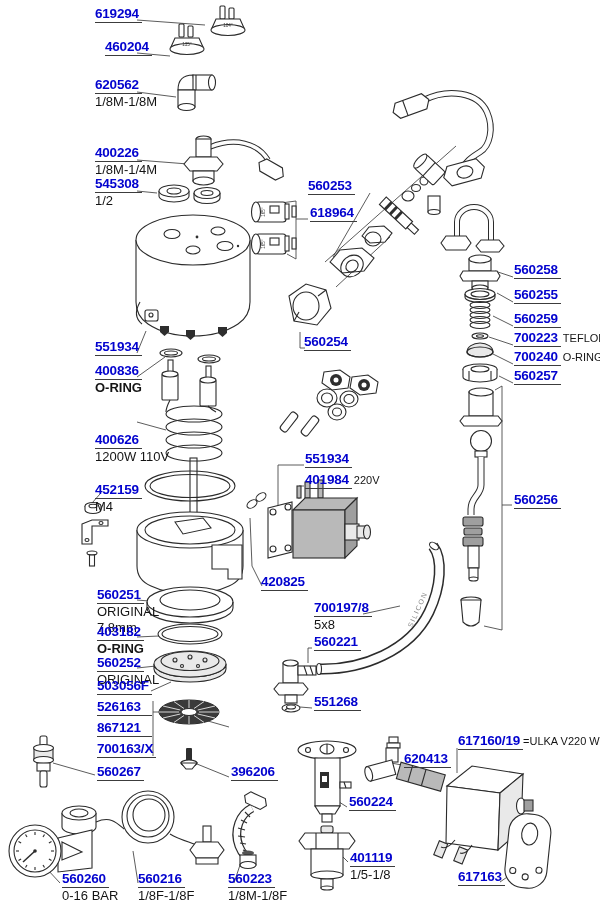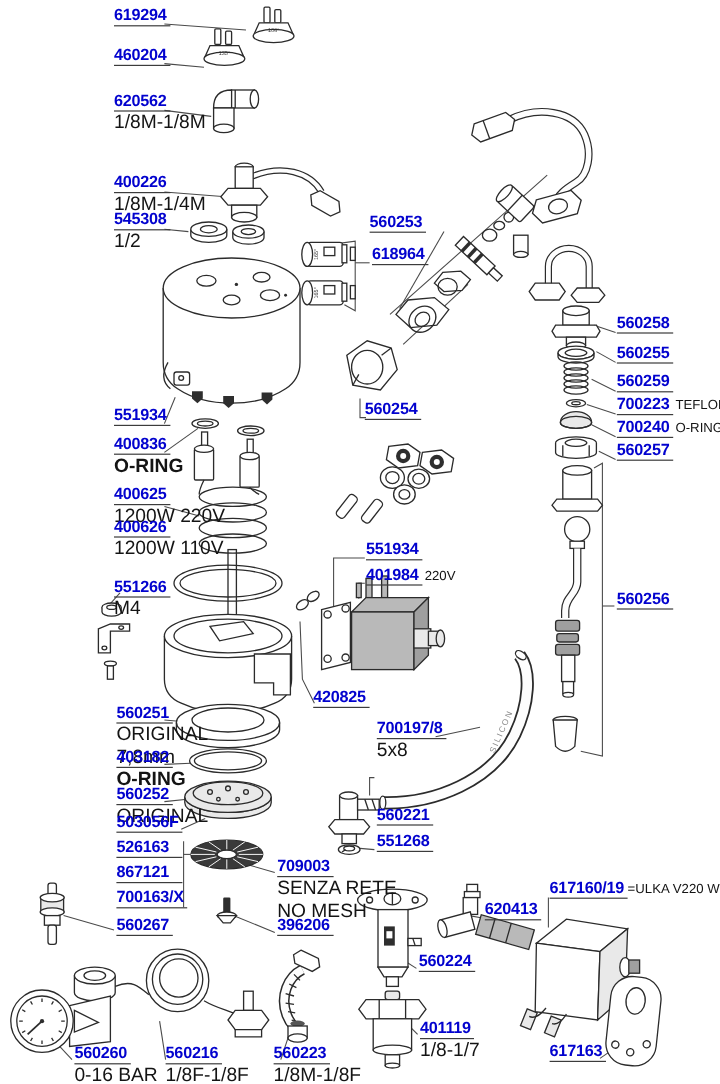--- a/index.html
+++ b/index.html
@@ -4,21 +4,21 @@
 <style>
   :root { --blue:#0202CE; }
   html,body { margin:0; padding:0; background:#fff; }
   #canvas { position:relative; width:600px; height:903px; background:#fff; overflow:hidden;
             font-family:"Liberation Sans", sans-serif; }
   #art { position:absolute; left:0; top:0; z-index:0; }
   .pl { position:absolute; z-index:2; white-space:nowrap; }
   .pl .num { display:inline-block; font-weight:bold; font-size:13.5px; letter-spacing:-0.2px;
              color:var(--blue); border-bottom:1px solid #3c3c3c; padding:0 3px 1px 0; line-height:1.05; }
   .pl .sfx { font-size:11px; color:#141414; margin-left:2px; }
-  .pl .sub { font-size:16px; color:#141414; line-height:1.12; margin-top:1px; }
+  .pl .sub { font-size:13px; color:#141414; line-height:1.12; margin-top:1px; }
   .wfix .num { min-width:52px; }
   svg .ln  { stroke:#4a4a4a; stroke-width:0.9; fill:none; }
   svg .s   { stroke:#2b2b2b; stroke-width:1.1; fill:#fff; }
   svg .sn  { stroke:#2b2b2b; stroke-width:1.1; fill:none; }
   svg .dk  { fill:#2e2e2e; stroke:none; }
   svg .gy  { fill:#b9b9b9; stroke:#2b2b2b; stroke-width:1.1; }
   svg .lg  { fill:#e9e9e9; stroke:#2b2b2b; stroke-width:1.1; }
   svg .g2  { fill:#9f9f9f; stroke:#2b2b2b; stroke-width:1.1; }
   svg .to  { stroke:#2b2b2b; fill:none; }
   svg .ti  { stroke:#fdfdfd; fill:none; }
@@ -529,57 +529,55 @@
     <g transform="rotate(25 256 802)">
       <path class="s" d="M247,795 h16 l4,6 l-4,6 h-16 l-4,-6 z"></path>
     </g>
     <ellipse cx="248" cy="853" rx="6" ry="2.5" fill="#555"></ellipse>
     <rect class="s" x="240" y="855" width="16" height="10"></rect>
     <ellipse class="s" cx="248" cy="865" rx="8" ry="3.5"></ellipse>
   </g>
 </svg>
 
   <div class="pl" style="left:95px;top:4px"><span class="num">619294</span></div>
-  <div class="pl" style="left:95px;top:37px"><span class="num">460204</span></div>
+  <div class="pl" style="left:105px;top:37px"><span class="num">460204</span></div>
   <div class="pl" style="left:95px;top:75px"><span class="num">620562</span><div class="sub">1/8M-1/8M</div></div>
   <div class="pl" style="left:95px;top:143px"><span class="num">400226</span><div class="sub">1/8M-1/4M</div></div>
   <div class="pl" style="left:95px;top:174px"><span class="num">545308</span><div class="sub">1/2</div></div>
   <div class="pl" style="left:308px;top:176px"><span class="num">560253</span></div>
   <div class="pl" style="left:310px;top:203px"><span class="num">618964</span></div>
   <div class="pl" style="left:514px;top:260px"><span class="num">560258</span></div>
   <div class="pl" style="left:514px;top:285px"><span class="num">560255</span></div>
   <div class="pl" style="left:514px;top:309px"><span class="num">560259</span></div>
   <div class="pl" style="left:514px;top:328px"><span class="num">700223</span><span class="sfx">TEFLON</span></div>
   <div class="pl" style="left:514px;top:347px"><span class="num">700240</span><span class="sfx">O-RING</span></div>
   <div class="pl" style="left:514px;top:366px"><span class="num">560257</span></div>
   <div class="pl" style="left:304px;top:332px"><span class="num">560254</span></div>
   <div class="pl" style="left:95px;top:337px"><span class="num">551934</span></div>
   <div class="pl" style="left:95px;top:361px"><span class="num">400836</span><div class="sub" style="font-weight:bold">O-RING</div></div>
-  <div class="pl" style="left:95px;top:403px"><span class="num">400625</span><div class="sub">1200W 220V</div></div>
   <div class="pl" style="left:95px;top:430px"><span class="num">400626</span><div class="sub">1200W 110V</div></div>
-  <div class="pl" style="left:95px;top:480px"><span class="num">551266</span><div class="sub">M4</div></div>
+  <div class="pl" style="left:95px;top:480px"><span class="num">452159</span><div class="sub">M4</div></div>
   <div class="pl" style="left:305px;top:449px"><span class="num">551934</span></div>
   <div class="pl" style="left:305px;top:470px"><span class="num">401984</span><span class="sfx">220V</span></div>
   <div class="pl" style="left:514px;top:490px"><span class="num">560256</span></div>
   <div class="pl" style="left:261px;top:572px"><span class="num">420825</span></div>
   <div class="pl" style="left:97px;top:585px"><span class="num">560251</span><div class="sub">ORIGINAL</div><div class="sub">7,8mm</div></div>
   <div class="pl" style="left:314px;top:598px"><span class="num">700197/8</span><div class="sub">5x8</div></div>
   <div class="pl" style="left:97px;top:622px"><span class="num">403182</span><div class="sub" style="font-weight:bold">O-RING</div></div>
-  <div class="pl" style="left:314px;top:670px"><span class="num">560221</span></div>
+  <div class="pl" style="left:314px;top:632px"><span class="num">560221</span></div>
   <div class="pl" style="left:97px;top:653px"><span class="num">560252</span><div class="sub">ORIGINAL</div></div>
   <div class="pl" style="left:97px;top:676px"><span class="num">503056F</span></div>
   <div class="pl wfix" style="left:97px;top:697px"><span class="num">526163</span></div>
   <div class="pl wfix" style="left:97px;top:718px"><span class="num">867121</span></div>
   <div class="pl wfix" style="left:97px;top:739px"><span class="num">700163/X</span></div>
-  <div class="pl" style="left:231px;top:713px"><span class="num">709003</span><div class="sub">SENZA RETE</div><div class="sub">NO MESH</div></div>
   <div class="pl" style="left:314px;top:692px"><span class="num">551268</span></div>
   <div class="pl" style="left:97px;top:762px"><span class="num">560267</span></div>
   <div class="pl" style="left:231px;top:762px"><span class="num">396206</span></div>
   <div class="pl" style="left:404px;top:749px"><span class="num">620413</span></div>
   <div class="pl" style="left:458px;top:731px"><span class="num">617160/19</span><span class="sfx" style="margin-left:0">=ULKA V220 W48</span></div>
   <div class="pl" style="left:349px;top:792px"><span class="num">560224</span></div>
-  <div class="pl" style="left:350px;top:848px"><span class="num">401119</span><div class="sub">1/8-1/7</div></div>
+  <div class="pl" style="left:350px;top:848px"><span class="num">401119</span><div class="sub">1/5-1/8</div></div>
   <div class="pl" style="left:458px;top:867px"><span class="num">617163</span></div>
   <div class="pl" style="left:62px;top:869px"><span class="num">560260</span><div class="sub">0-16 BAR</div></div>
   <div class="pl" style="left:138px;top:869px"><span class="num">560216</span><div class="sub">1/8F-1/8F</div></div>
   <div class="pl" style="left:228px;top:869px"><span class="num">560223</span><div class="sub">1/8M-1/8F</div></div>
 
 </div>
 
 </body></html>

